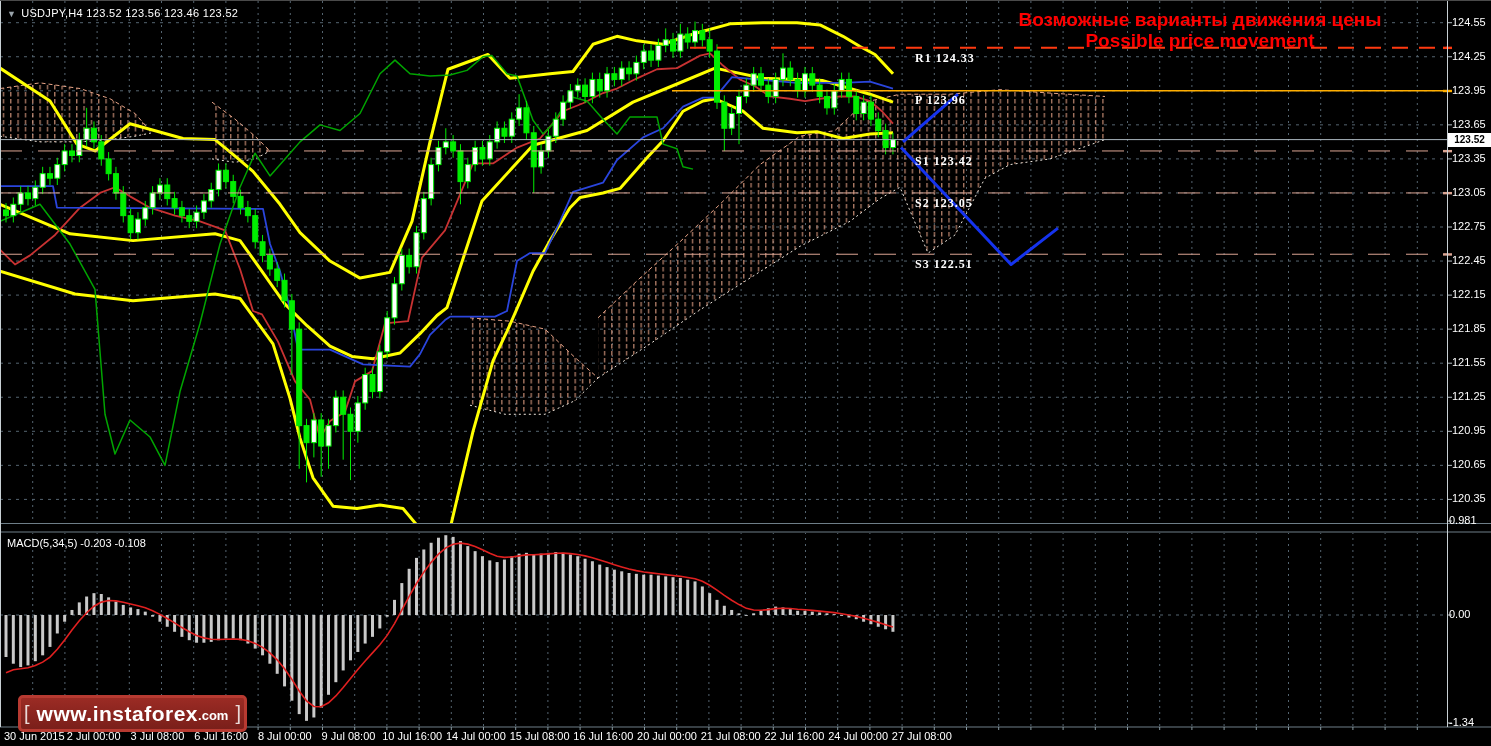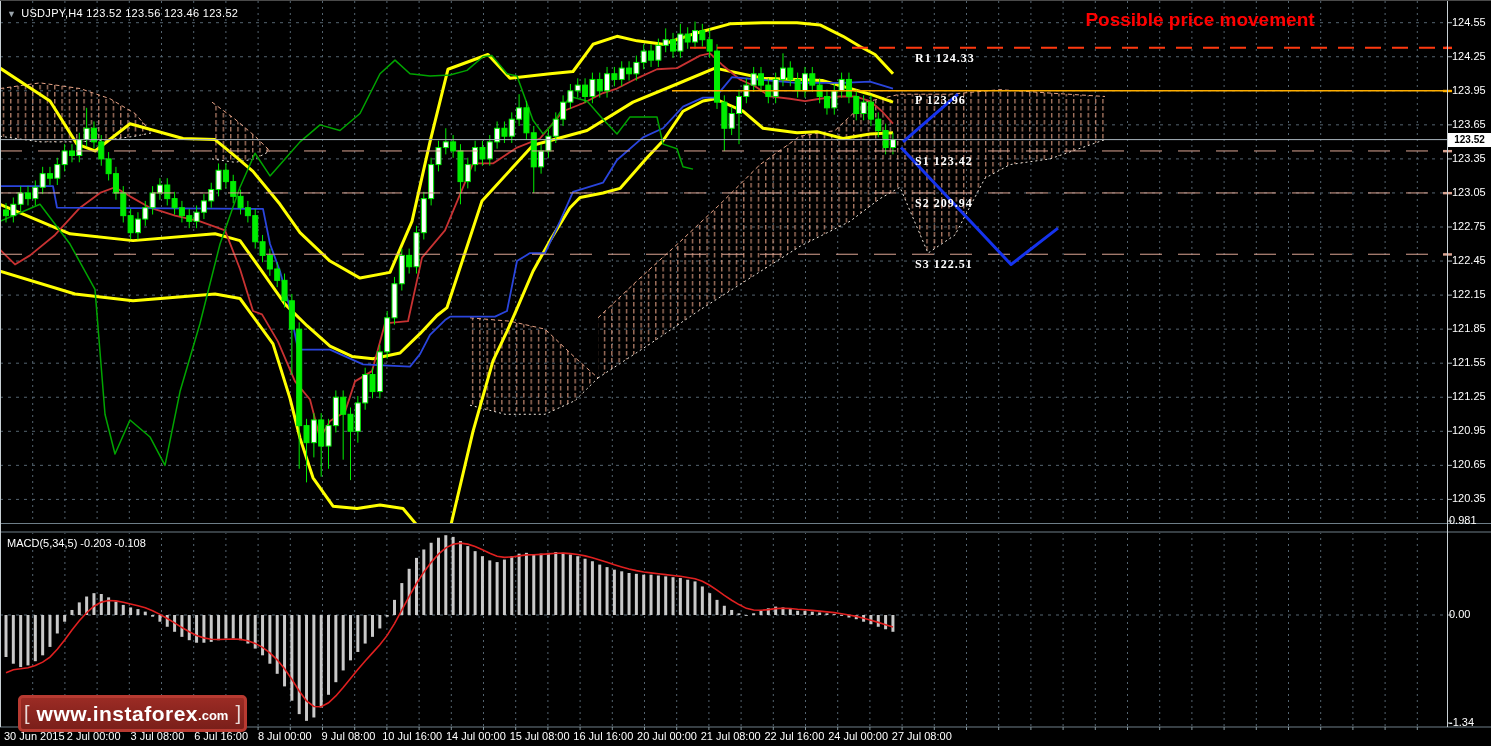--- a/index.html
+++ b/index.html
@@ -622,20 +622,21 @@
         <line x1="1320.700000000001" y1="726" x2="1320.700000000001" y2="729" stroke="#8899a0" stroke-width="1"></line>
         <line x1="1352.900000000001" y1="726" x2="1352.900000000001" y2="729" stroke="#8899a0" stroke-width="1"></line>
         <line x1="1385.100000000001" y1="726" x2="1385.100000000001" y2="729" stroke="#8899a0" stroke-width="1"></line>
         <line x1="1417.300000000001" y1="726" x2="1417.300000000001" y2="729" stroke="#8899a0" stroke-width="1"></line>
       </g>
     </svg>
 
   <div class="ovl" id="symbol-label"><span class="tri">▼</span><span>USDJPY,H4  123.52 123.56 123.46 123.52</span></div>
 
   <div class="ovl" id="annotation">
+    <div>Возможные варианты движения цены</div>
     <div>Possible price movement</div>
   </div>
 
   <div class="ovl" id="macd-label">MACD(5,34,5) -0.203 -0.108</div>
 
   <div id="price-badge" style="top: 131.605px;">123.52</div>
 
   <div id="overlays">
       <div class="ptick" style="top:14.7px;">124.55</div>
       <div class="ptick" style="top:48.74999999999967px;">124.25</div>
@@ -666,21 +667,21 @@
       <div class="dlabel" style="left:539.6px;transform:translateX(-50%);">15 Jul 08:00</div>
       <div class="dlabel" style="left:603.3000000000001px;transform:translateX(-50%);">16 Jul 16:00</div>
       <div class="dlabel" style="left:667px;transform:translateX(-50%);">20 Jul 00:00</div>
       <div class="dlabel" style="left:730.7px;transform:translateX(-50%);">21 Jul 08:00</div>
       <div class="dlabel" style="left:794.4000000000001px;transform:translateX(-50%);">22 Jul 16:00</div>
       <div class="dlabel" style="left:858.1px;transform:translateX(-50%);">24 Jul 00:00</div>
       <div class="dlabel" style="left:921.8000000000001px;transform:translateX(-50%);">27 Jul 08:00</div>
       <div class="pivot-label" style="position:absolute;left:915px;top:49.669999999999874px;">R1 124.33</div>
       <div class="pivot-label" style="position:absolute;left:915px;top:91.66500000000039px;">P 123.96</div>
       <div class="pivot-label" style="position:absolute;left:915px;top:152.95499999999947px;">S1 123.42</div>
-      <div class="pivot-label" style="position:absolute;left:915px;top:194.95px;">S2 209.94</div>
+      <div class="pivot-label" style="position:absolute;left:915px;top:194.95px;">S2 123.05</div>
       <div class="pivot-label" style="position:absolute;left:915px;top:256.2399999999991px;">S3 122.51</div>
     </div>
 
   <div id="logo">
     <span class="brk">[</span>
     <span class="main">www.instaforex</span>
     <span class="suf">.com</span>
     <span class="brk">]</span>
   </div>
 

